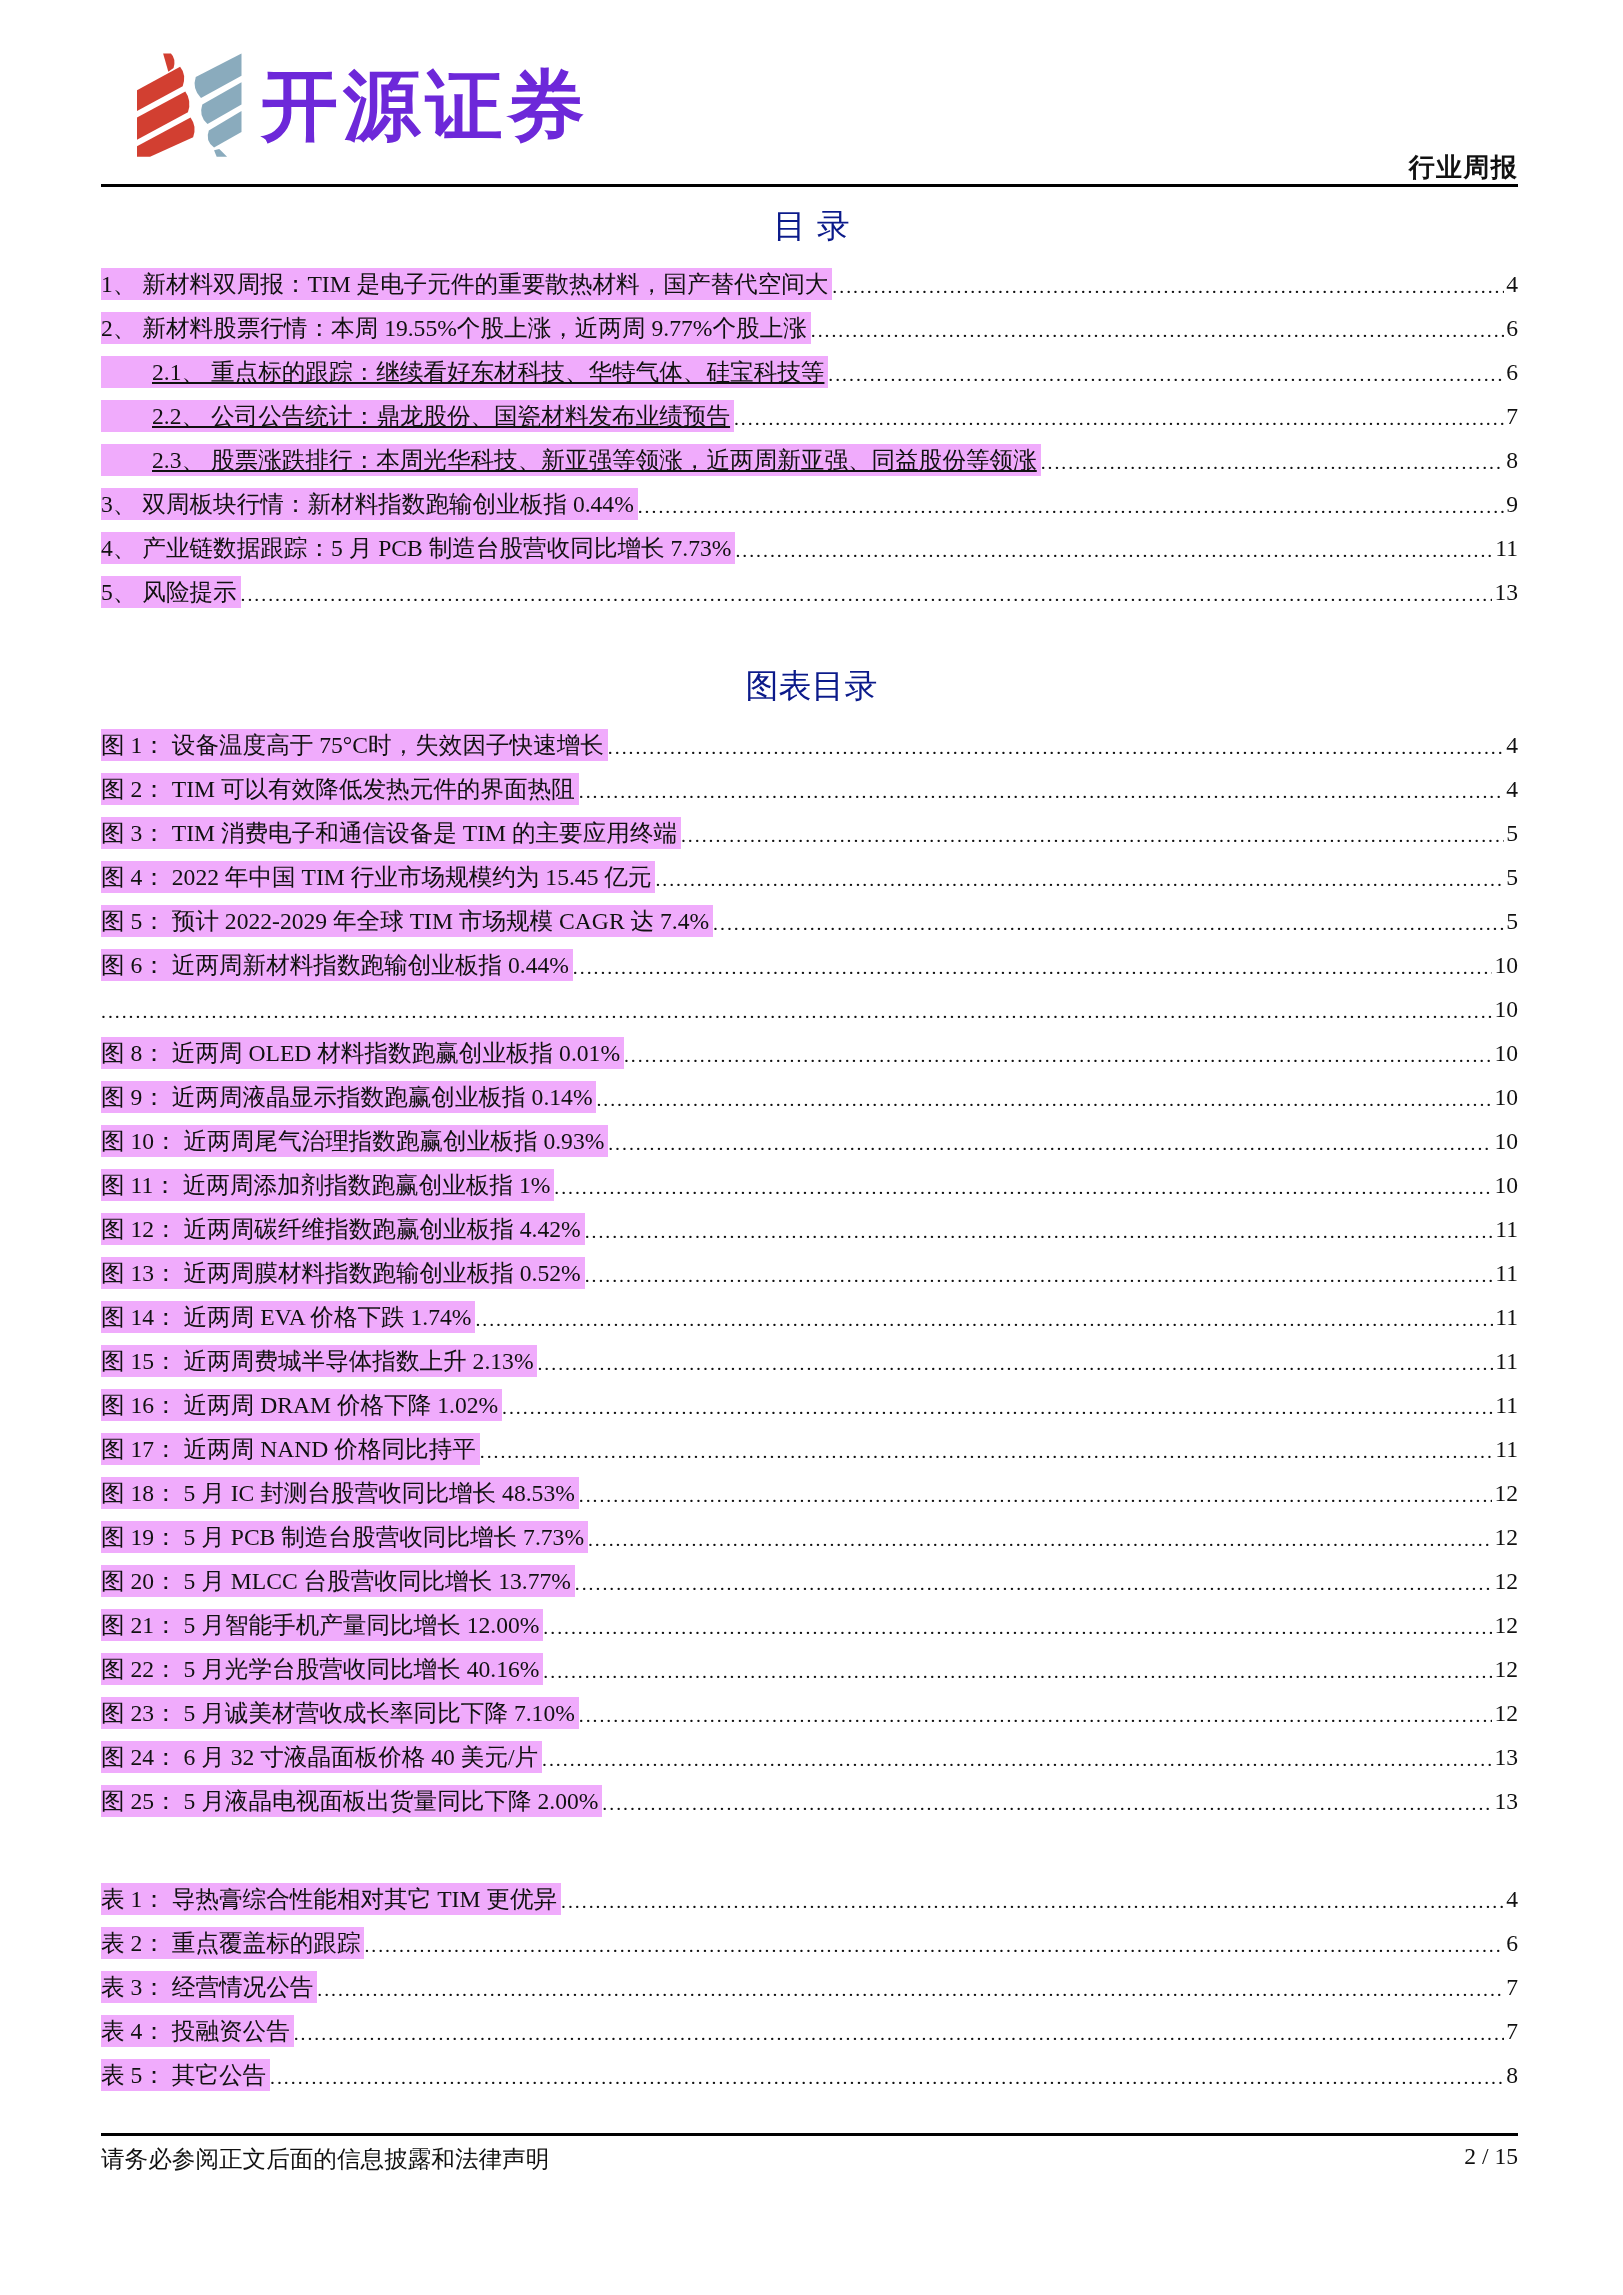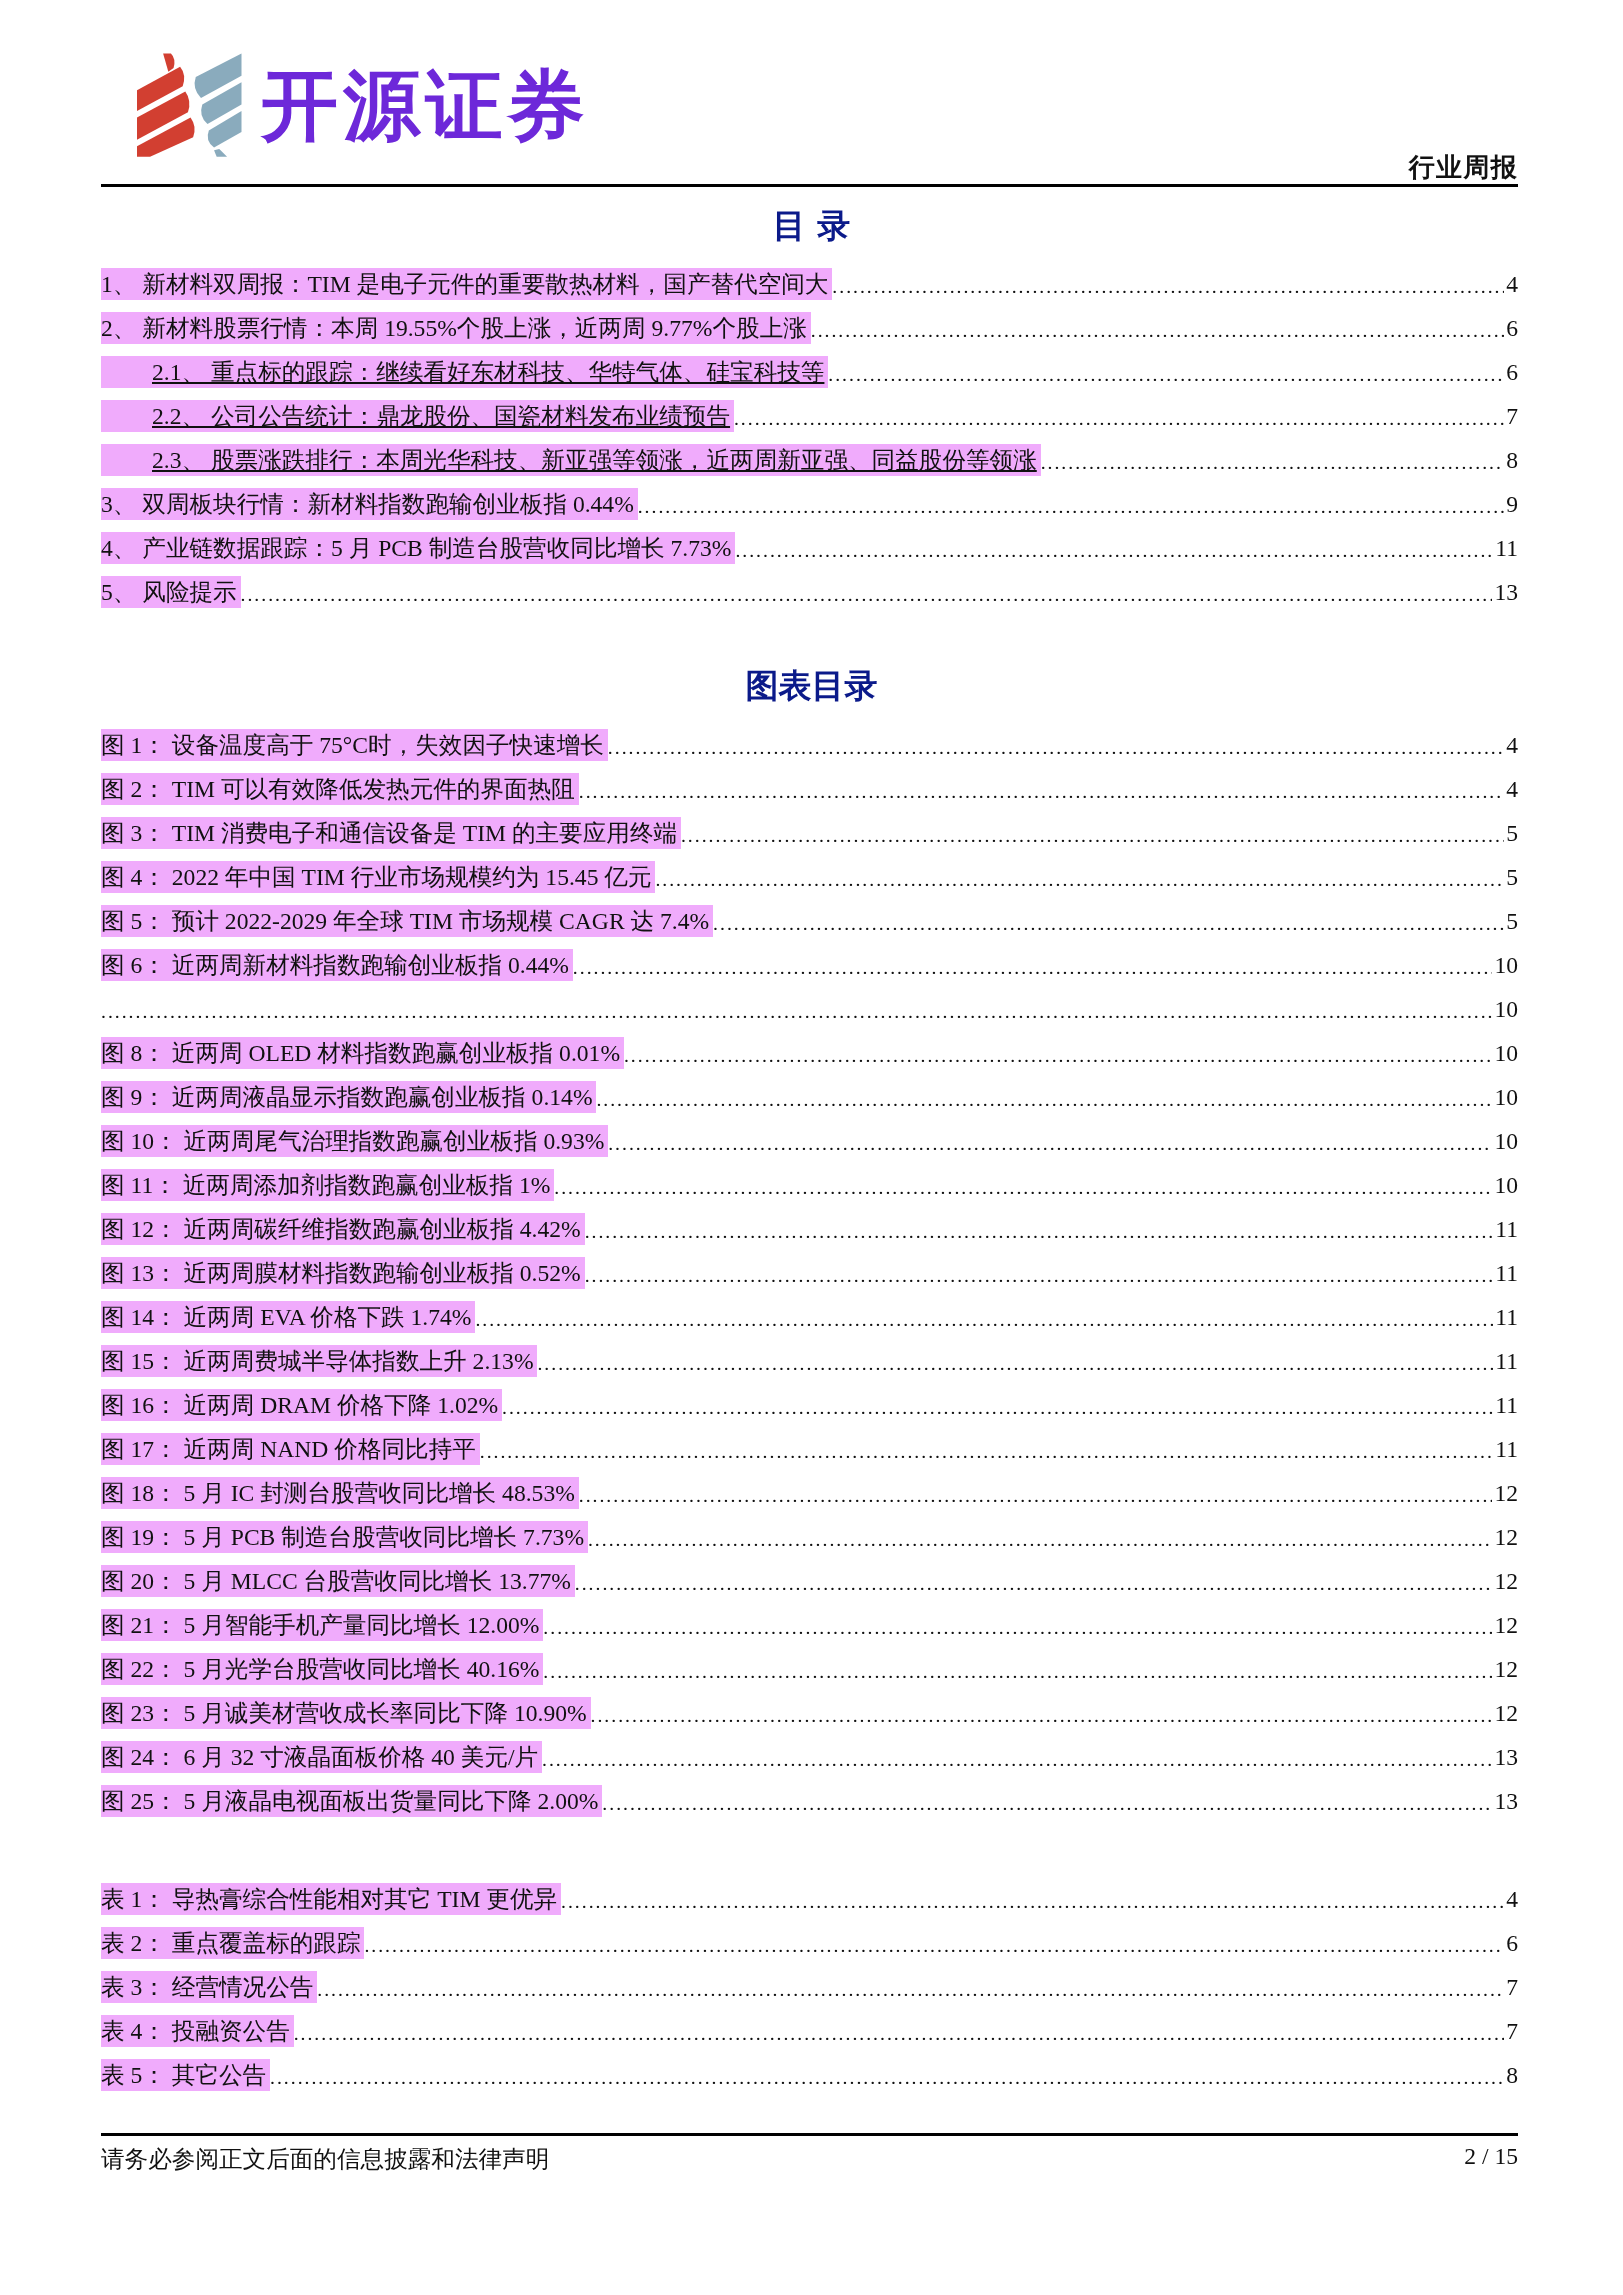--- a/index.html
+++ b/index.html
@@ -9,21 +9,21 @@
   .header { position: absolute; left: 101px; top: 39px; width: 1417px; height: 144px; }
   .logo { position: absolute; left: 36px; top: 13px; width: 471px; height: 105px; }
   .logo svg { position: absolute; left: 0; top: 0; }
   .logo-text { position: absolute; left: 124px; top: 7.9px; font-family: "DejaVu Sans", sans-serif;
                font-weight: bold; font-size: 77px; letter-spacing: 5.2px; color: #6d28d9; line-height: 92px; }
   .report-type { position: absolute; right: 0; top: 111px; font-size: 26px; font-weight: bold;
                  font-family: "DejaVu Serif", serif; letter-spacing: 1.3px; }
   .header-rule { position: absolute; left: 0; right: 0; top: 145px; height: 2.6px; background: #000; }
 
   .section-title { position: absolute; left: 0; width: 1623px; text-align: center;
-                   font-family: "DejaVu Sans", sans-serif; font-weight: bold; color: #0b1a8a; font-size: 33px; }
+                   font-family: "DejaVu Sans", sans-serif; font-weight: normal; color: #0b1a8a; font-size: 33px; }
 
   .toc { position: absolute; left: 101px; width: 1417px; }
   .toc-row { position: relative; height: 44px; display: flex; align-items: center; font-size: 23.6px;
              white-space: nowrap; }
   .toc-row .label { flex: 0 0 auto; background: #f0abfc; padding-right: 3.9px; }
   .toc-row .dots { flex: 1 1 auto; overflow: hidden; height: 23.6px; position: relative; }
   .toc-row .dots::before { content: "................................................................................................................................................................................................................................................................................................................................................................................................................................................................................................................"; position: absolute; left: 0; bottom: -2.6px; letter-spacing: 2px; font-size: 19.6px; }
   .toc-row .page { flex: 0 0 auto; padding-left: 2.6px; font-size: 23.6px; }
   .toc-row.sub .label { padding-left: 51px; text-decoration: underline; }
 
@@ -207,21 +207,21 @@
       <span class="label">图 21： 5 月智能手机产量同比增长 12.00%</span>
       <span class="dots"></span>
       <span class="page">12</span>
     </div>
     <div class="toc-row">
       <span class="label">图 22： 5 月光学台股营收同比增长 40.16%</span>
       <span class="dots"></span>
       <span class="page">12</span>
     </div>
     <div class="toc-row">
-      <span class="label">图 23： 5 月诚美材营收成长率同比下降 10.90%</span>
+      <span class="label">图 23： 5 月诚美材营收成长率同比下降 7.10%</span>
       <span class="dots"></span>
       <span class="page">12</span>
     </div>
     <div class="toc-row">
       <span class="label">图 24： 6 月 32 寸液晶面板价格 40 美元/片</span>
       <span class="dots"></span>
       <span class="page">13</span>
     </div>
     <div class="toc-row">
       <span class="label">图 25： 5 月液晶电视面板出货量同比下降 2.00%</span>

